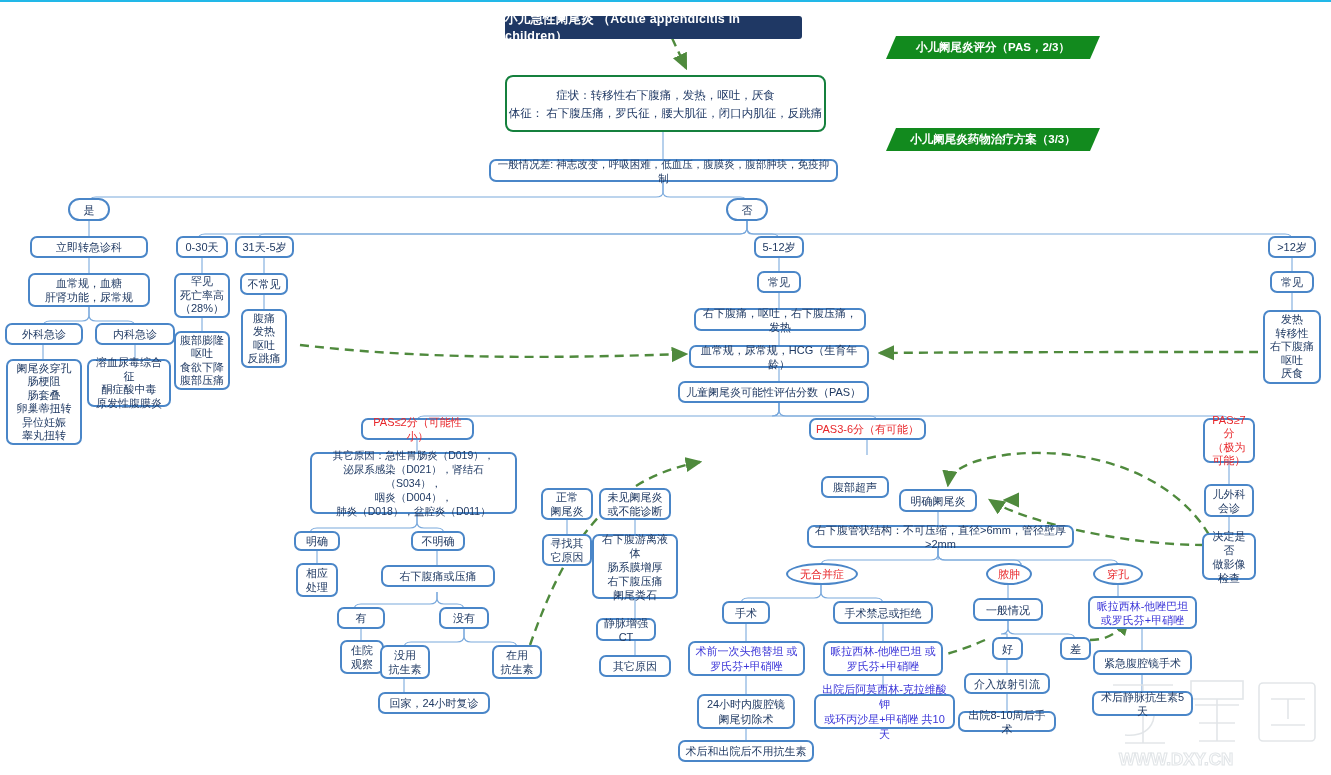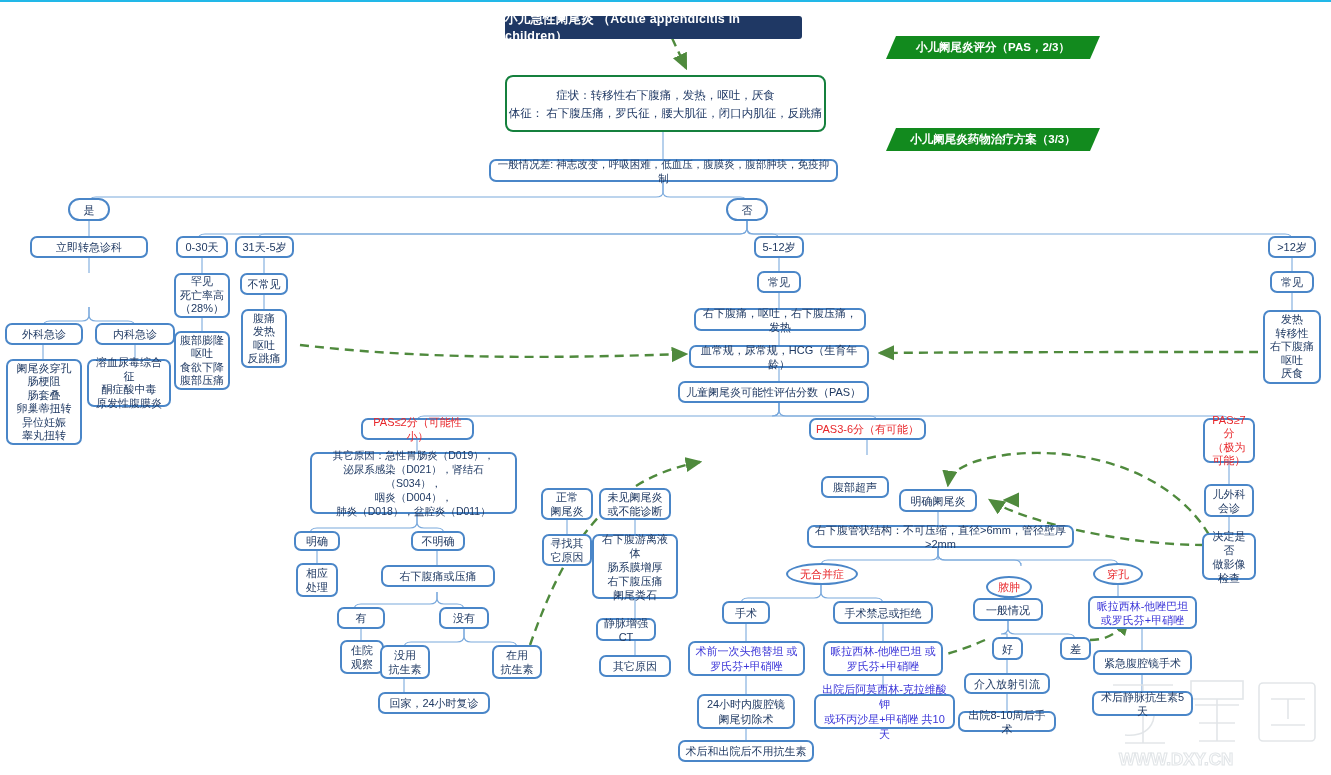--- a/index.html
+++ b/index.html
@@ -182,20 +182,22 @@
 
   <div class="mainbox" style="left:505px;top:75px;width:317px;height:53px;white-space:pre-line;">症状：转移性右下腹痛，发热，呕吐，厌食
 体征： 右下腹压痛，罗氏征，腰大肌征，闭口内肌征，反跳痛</div>
 
   <div class="node thick" style="left:489px;top:159px;width:349px;height:23px;font-size:10.5px;">一般情况差: 神志改变，呼吸困难，低血压，腹膜炎，腹部肿块，免疫抑制</div>
 
   <div class="node thick oval" style="left:68px;top:198px;width:42px;height:23px;">是</div>
   <div class="node thick oval" style="left:726px;top:198px;width:42px;height:23px;">否</div>
 
   <div class="node thick" style="left:30px;top:236px;width:118px;height:22px;">立即转急诊科</div>
+  <div class="node thick" style="left:28px;top:273px;width:122px;height:34px;">血常规，血糖
+肝肾功能，尿常规</div>
   <div class="node thick" style="left:5px;top:323px;width:78px;height:22px;">外科急诊</div>
   <div class="node thick" style="left:95px;top:323px;width:80px;height:22px;">内科急诊</div>
   <div class="node thick" style="left:6px;top:359px;width:76px;height:86px;line-height:13.5px;">阑尾炎穿孔
 肠梗阻
 肠套叠
 卵巢蒂扭转
 异位妊娠
 睾丸扭转</div>
   <div class="node thick" style="left:87px;top:359px;width:84px;height:48px;line-height:13.5px;">溶血尿毒综合征
 酮症酸中毒
@@ -267,21 +269,21 @@
 右下腹压痛
 阑尾粪石</div>
   <div class="node thick" style="left:596px;top:618px;width:60px;height:23px;">静脉增强CT</div>
   <div class="node thick" style="left:599px;top:655px;width:72px;height:22px;">其它原因</div>
 
   <div class="node thick" style="left:821px;top:455px;width:68px;height:22px;margin-top:21px;">腹部超声</div>
   <div class="node thick" style="left:899px;top:489px;width:78px;height:23px;">明确阑尾炎</div>
   <div class="node thick" style="left:807px;top:525px;width:267px;height:23px;">右下腹管状结构：不可压缩，直径&gt;6mm，管径壁厚&gt;2mm</div>
 
   <div class="node thick ellipse red" style="left:786px;top:563px;width:72px;height:22px;">无合并症</div>
-  <div class="node thick ellipse red" style="left:986px;top:563px;width:46px;height:22px;margin-top:13px;">脓肿</div>
+  <div class="node thick ellipse red" style="left:986px;top:563px;width:46px;height:22px;">脓肿</div>
   <div class="node thick ellipse red" style="left:1093px;top:563px;width:50px;height:22px;">穿孔</div>
 
   <div class="node thick" style="left:722px;top:601px;width:48px;height:23px;">手术</div>
   <div class="node thick" style="left:833px;top:601px;width:100px;height:23px;">手术禁忌或拒绝</div>
   <div class="node thick blue" style="left:688px;top:641px;width:117px;height:35px;line-height:15px;">术前一次头孢替坦 或
 罗氏芬+甲硝唑</div>
   <div class="node thick blue" style="left:823px;top:641px;width:120px;height:35px;line-height:15px;">哌拉西林-他唑巴坦 或
 罗氏芬+甲硝唑</div>
   <div class="node thick" style="left:697px;top:694px;width:98px;height:35px;line-height:15px;">24小时内腹腔镜
 阑尾切除术</div>

